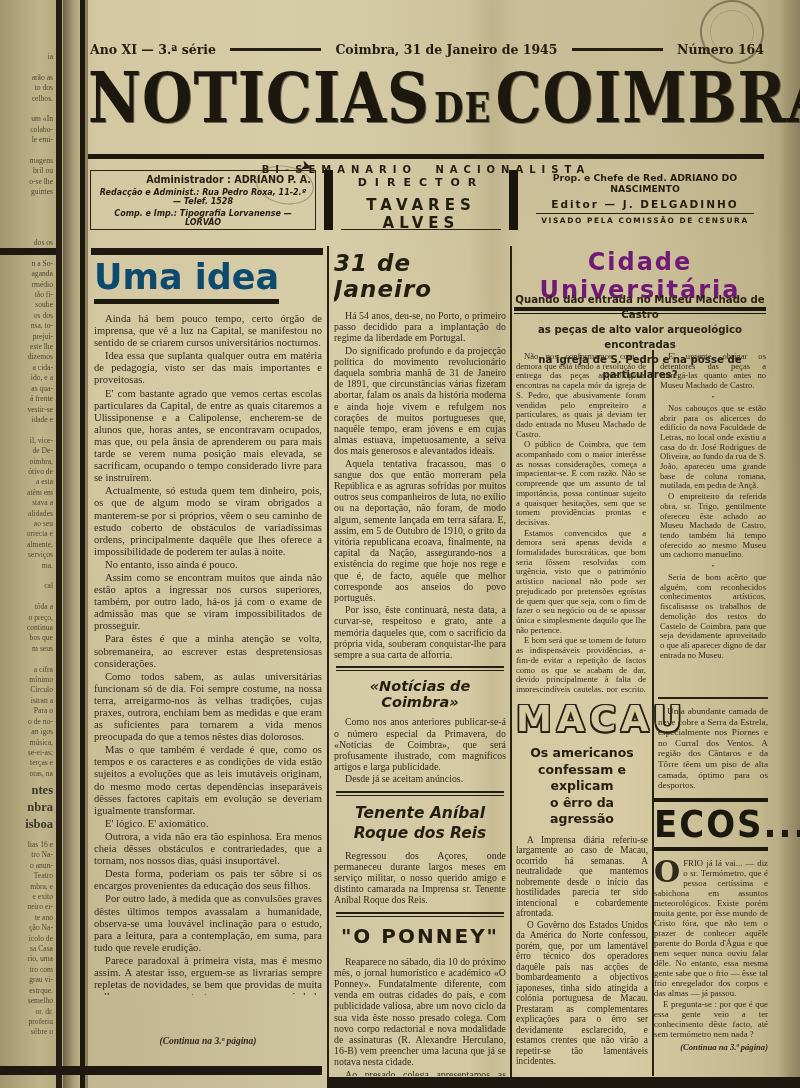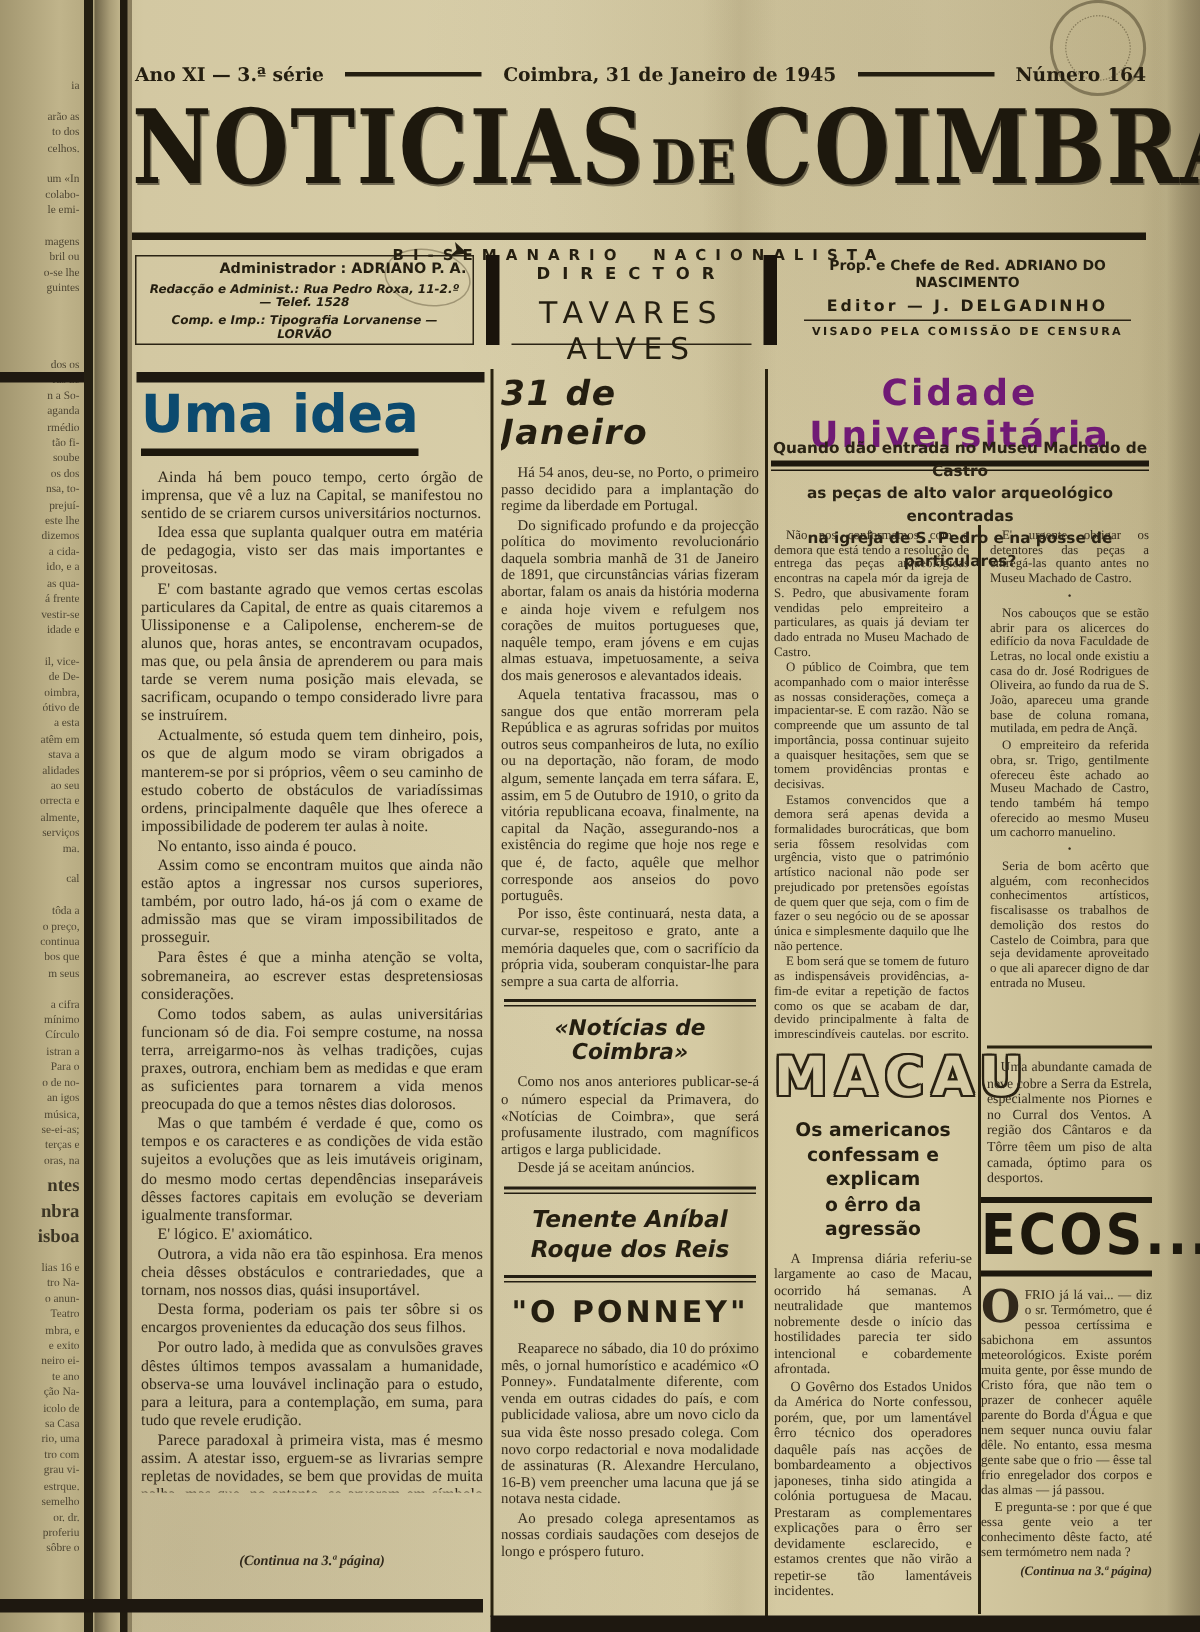--- a/index.html
+++ b/index.html
@@ -52,21 +52,21 @@
   .mast-pointer{position:absolute;left:212px;top:-6px;font-size:15px;transform:rotate(18deg);color:#241e10;}
   
   .adminrow{position:absolute;left:90px;top:170px;width:674px;height:60px;display:flex;align-items:stretch;
     font-family:"DejaVu Sans",sans-serif;color:#241e10;}
   .admin-box{width:216px;border:1.6px solid #2a2314;padding:3px 4px 2px;text-align:center;}
   .admin-box .l1{font-size:9.6px;font-weight:bold;text-align:right;}
   .admin-box .l2,.admin-box .l3{font-size:8px;font-style:italic;margin-top:3px;font-weight:bold;}
   .vbar{width:9px;background:#1a140c;margin:0 8px;}
   .director-cell{flex:1;text-align:center;border-bottom:1.6px solid #2a2314;padding-top:6px;}
   .director-label{font-size:11px;letter-spacing:8px;font-weight:bold;}
-  .director-name{font-size:20px;letter-spacing:5px;font-weight:normal;margin-top:7px;text-align:center;}
+  .director-name{font-size:15px;letter-spacing:5px;font-weight:bold;margin-top:7px;text-align:center;}
   .prop-cell{width:238px;text-align:center;padding-top:2px;}
   .prop-l1{font-size:9.3px;font-weight:bold;}
   .prop-l2{font-size:10.5px;font-weight:bold;letter-spacing:2px;margin-top:4px;}
   .prop-rule{height:1.3px;background:#2a2314;margin:3px 10px 2px;}
   .prop-l3{font-size:7.4px;letter-spacing:1.6px;font-weight:bold;}
   
   .stamp{position:absolute;border:2px solid rgba(56,46,24,.45);border-radius:50%;}
   .stamp-big{right:36px;top:0px;width:60px;height:60px;transform:rotate(-14deg);}
   .stamp-big:after{content:"";position:absolute;inset:8px;border:1.5px dotted rgba(56,46,24,.4);border-radius:50%;}
   .stamp-small{left:256px;top:166px;width:56px;height:36px;border-radius:50%;
@@ -311,20 +311,21 @@
   <p class="p">Há 54 anos, deu-se, no Porto, o primeiro passo decidido para a implantação do regime da liberdade em Portugal.</p>
   <p class="p">Do significado profundo e da projecção política do movimento revolucionário daquela sombria manhã de 31 de Janeiro de 1891, que circunstâncias várias fizeram abortar, falam os anais da história moderna e ainda hoje vivem e refulgem nos corações de muitos portugueses que, naquêle tempo, eram jóvens e em cujas almas estuava, impetuosamente, a seiva dos mais generosos e alevantados ideais.</p>
   <p class="p">Aquela tentativa fracassou, mas o sangue dos que então morreram pela República e as agruras sofridas por muitos outros seus companheiros de luta, no exílio ou na deportação, não foram, de modo algum, semente lançada em terra sáfara. E, assim, em 5 de Outubro de 1910, o grito da vitória republicana ecoava, finalmente, na capital da Nação, assegurando-nos a existência do regime que hoje nos rege e que é, de facto, aquêle que melhor corresponde aos anseios do povo português.</p>
   <p class="p">Por isso, êste continuará, nesta data, a curvar-se, respeitoso e grato, ante a memória daqueles que, com o sacrifício da própria vida, souberam conquistar-lhe para sempre a sua carta de alforria.</p>
   <div class="ddiv"></div>
   <div class="h-nc">«Notícias de Coimbra»</div>
   <p class="p">Como nos anos anteriores publicar-se-á o número especial da Primavera, do «Notícias de Coimbra», que será profusamente ilustrado, com magníficos artigos e larga publicidade.</p>
   <p class="p">Desde já se aceitam anúncios.</p>
   <div class="ddiv"></div>
   <div class="h-ten">Tenente Aníbal Roque dos Reis</div>
+  <p class="p">Regressou dos Açores, onde permaneceu durante largos meses em serviço militar, o nosso querido amigo e distinto camarada na Imprensa sr. Tenente Aníbal Roque dos Reis.</p>
   <div class="ddiv"></div>
   <div class="h-pon">"O PONNEY"</div>
   <p class="p">Reaparece no sábado, dia 10 do próximo mês, o jornal humorístico e académico «O Ponney». Fundatalmente diferente, com venda em outras cidades do país, e com publicidade valiosa, abre um novo ciclo da sua vida êste nosso presado colega. Com novo corpo redactorial e nova modalidade de assinaturas (R. Alexandre Herculano, 16-B) vem preencher uma lacuna que já se notava nesta cidade.</p>
   <p class="p">Ao presado colega apresentamos as nossas cordiais saudações com desejos de longo e próspero futuro.</p>
 </div>
 
 <div class="cu-head">
   <div class="cu-title">Cidade Universitária</div>
   <div class="cu-rule-a"></div>
   <div class="cu-rule-b"></div>

